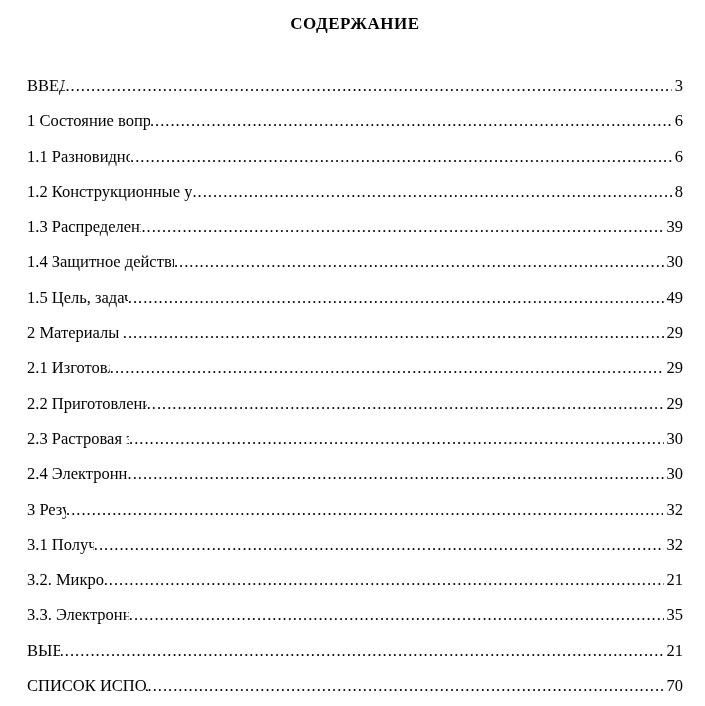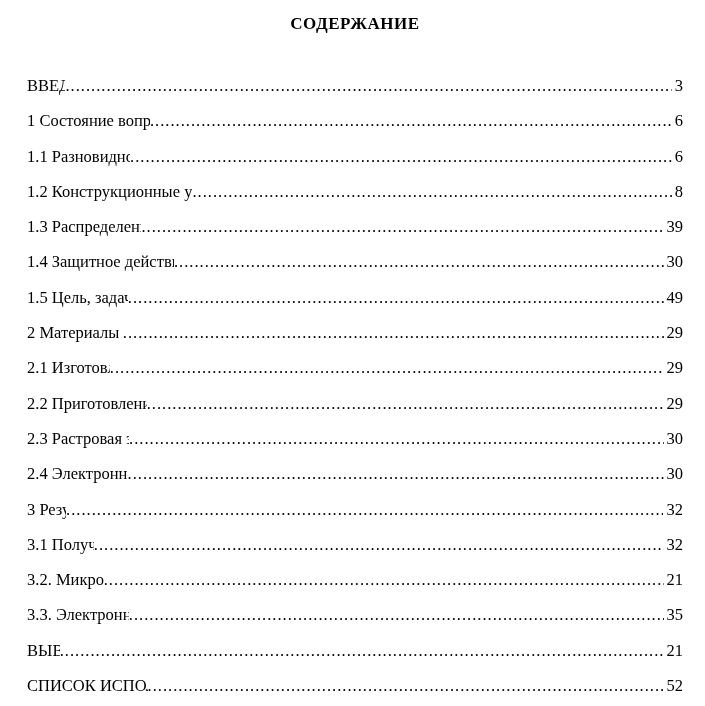--- a/index.html
+++ b/index.html
@@ -160,17 +160,17 @@
 
     <div class="toc-row">
       <span class="toc-label">ВЫВОДЫ</span>
       <span class="toc-dots">............................................................................................................................................................................................................................................................................................................</span>
       <span class="toc-page">21</span>
     </div>
 
     <div class="toc-row">
       <span class="toc-label">СПИСОК ИСПОЛЬЗОВАННЫХ ИСТОЧНИКОВ</span>
       <span class="toc-dots">............................................................................................................................................................................................................................................................................................................</span>
-      <span class="toc-page">52</span>
+      <span class="toc-page">70</span>
     </div>
 
   </div>
 </div>
 
 </body></html>

